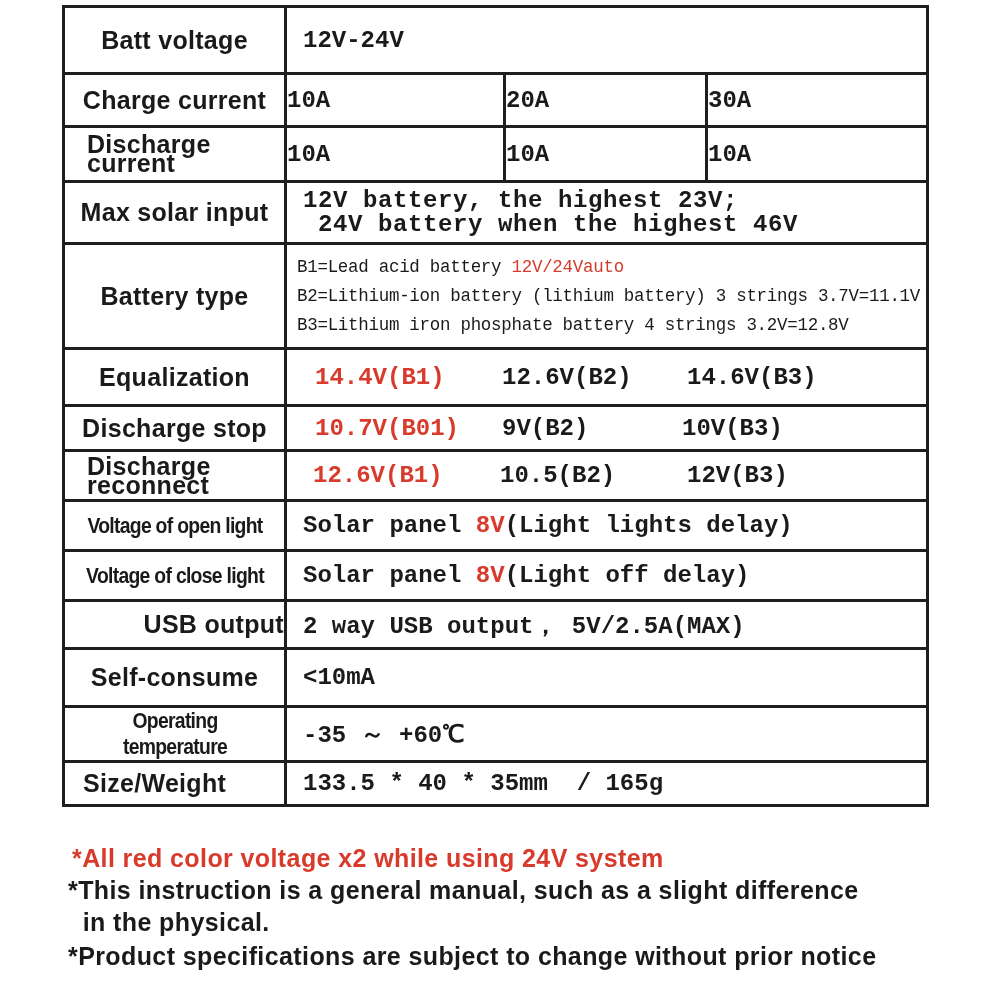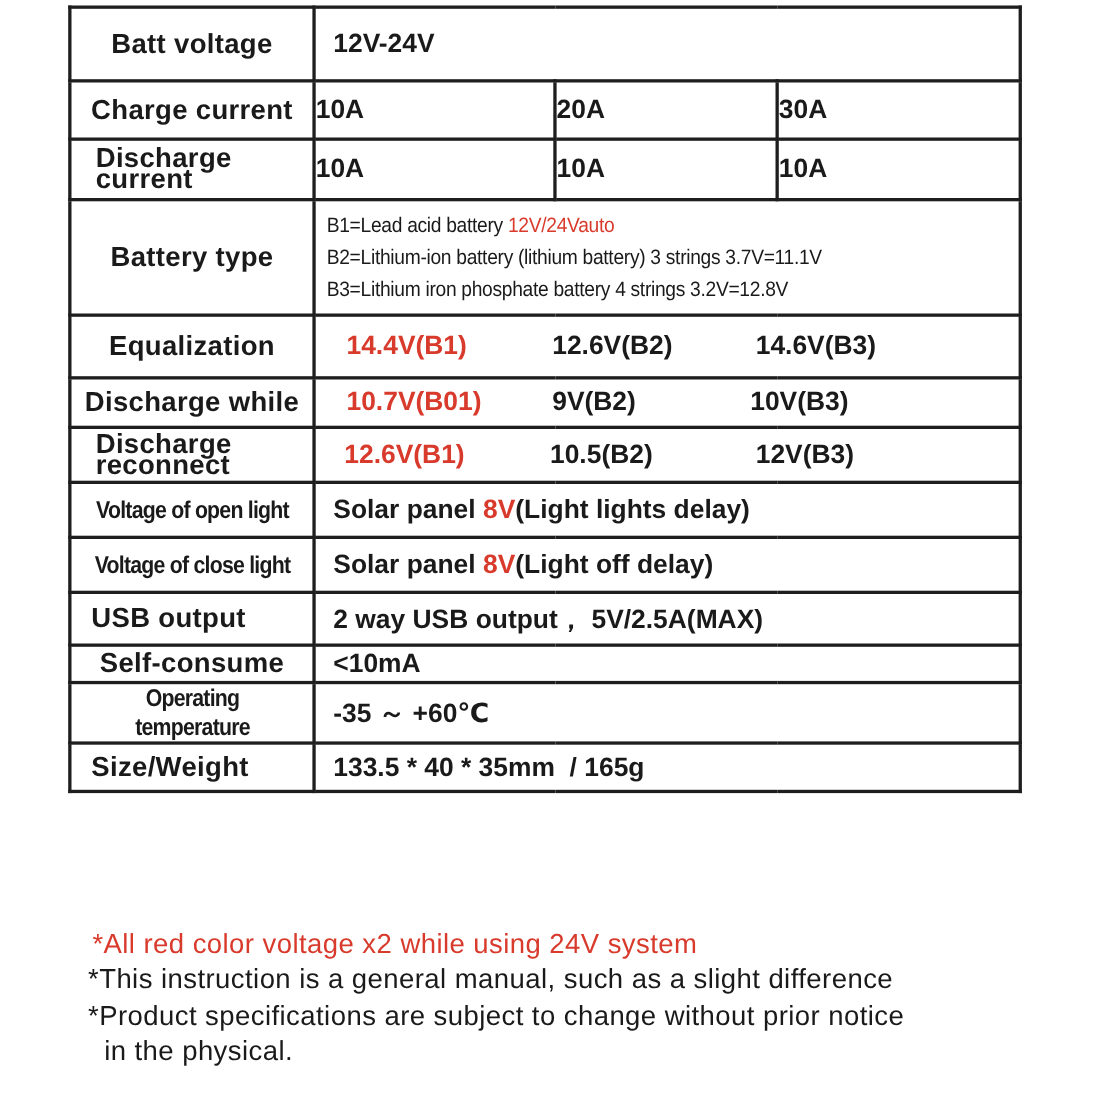--- a/index.html
+++ b/index.html
@@ -4,29 +4,29 @@
 <style>
   html, body { margin:0; padding:0; background:#ffffff; }
   body { width:1000px; height:1000px; position:relative; overflow:hidden;
          font-family:"Liberation Sans", "DejaVu Sans", sans-serif; color:#1a1a1a; }
   .spec-table { position:absolute; left:62px; top:5px; width:864px;
                 border-collapse:collapse; table-layout:fixed; }
   .spec-table td { border:3px solid #1e1e1e; padding:0; font-weight:bold; vertical-align:middle; }
   .label { width:219px; text-align:center; font-size:25px; letter-spacing:0.3px; }
   .label.narrow { font-size:22px; letter-spacing:-0.8px; transform:scaleX(0.88); }
   .label.stack { font-size:25px; line-height:19px; text-align:left; padding-left:22px !important; }
-  .val { font-size:24px; padding-left:16px !important; text-align:left; }
+  .val { font-size:24px; padding-left:16px !important; text-align:left;font-family:Liberation Mono, monospace; }
   .val.center { text-align:left; padding-left:0 !important; }
   .val.solar { font-size:24px; line-height:24px; font-weight:bold; letter-spacing:0.6px; }
   .val.types { font-size:19px; font-weight:normal; line-height:29px; letter-spacing:-0.3px; padding-left:10px !important; }
   .val.types div { transform:scaleX(0.92); transform-origin:left; white-space:nowrap; }
   .red { color:#d83a2c; }
   .triple { display:flex; }
   .triple span { display:inline-block; }
-  .notes { position:absolute; left:80px; top:842px; font-weight:normal; font-size:25px; line-height:32px; letter-spacing:0.4px; }
+  .notes { position:absolute; left:68px; top:842px; font-weight:bold; font-size:25px; line-height:32px; letter-spacing:0.4px; }
   .notes .n1 { color:#d83a2c; padding-left:4px; }
 </style>
 </head>
 <body>
 
 <table class="spec-table">
   <colgroup>
       <col style="width:222px">
       <col style="width:219px">
       <col style="width:202px">
@@ -45,40 +45,47 @@
   </tr>
   <tr style="height:55px">
     <td class="label stack">
       <div>Discharge</div>
       <div>current</div>
     </td>
     <td class="val center">10A</td>
     <td class="val center">10A</td>
     <td class="val center">10A</td>
   </tr>
+  <tr style="height:62px">
+    <td class="label">Max solar input</td>
+    <td class="val solar" colspan="3" style="padding-left:12px">
+      <div>12V battery, the highest 23V;</div>
+      <div style="white-space:pre"> 24V battery when the highest 46V</div>
+    </td>
+  </tr>
   <tr style="height:105px">
     <td class="label">Battery type</td>
     <td class="val types" colspan="3">
       <div><span>B1=Lead acid battery </span><span class="red">12V/24Vauto</span></div>
       <div>B2=Lithium-ion battery (lithium battery) 3 strings 3.7V=11.1V</div>
       <div>B3=Lithium iron phosphate battery 4 strings 3.2V=12.8V</div>
     </td>
   </tr>
   <tr style="height:57px">
     <td class="label">Equalization</td>
     <td class="val" colspan="3">
       <div class="triple">
         <span class="red" style="width:187px;padding-left:12px">14.4V(B1)</span>
         <span style="width:185px">12.6V(B2)</span>
         <span>14.6V(B3)</span>
       </div>
     </td>
   </tr>
   <tr style="height:45px">
-    <td class="label">Discharge while</td>
+    <td class="label">Discharge stop</td>
     <td class="val" colspan="3">
       <div class="triple">
         <span class="red" style="width:187px;padding-left:12px">10.7V(B01)</span>
         <span style="width:180px">9V(B2)</span>
         <span>10V(B3)</span>
       </div>
     </td>
   </tr>
   <tr style="height:50px">
     <td class="label stack">
@@ -95,36 +102,36 @@
   </tr>
   <tr style="height:50px">
     <td class="label narrow">Voltage of open light</td>
     <td class="val" colspan="3" style="padding-left:20px"><span>Solar panel </span><span class="red">8V</span><span>(Light lights delay)</span></td>
   </tr>
   <tr style="height:50px">
     <td class="label narrow">Voltage of close light</td>
     <td class="val" colspan="3" style="padding-left:18px"><span>Solar panel </span><span class="red">8V</span><span>(Light off delay)</span></td>
   </tr>
   <tr style="height:48px">
-    <td class="label" style="text-align:left;padding-left:18px">USB output</td>
+    <td class="label" style="text-align:right;padding-left:18px">USB output</td>
     <td class="val" colspan="3" style="padding-left:24px">2 way USB output， 5V/2.5A(MAX)</td>
   </tr>
-  <tr style="height:34px">
+  <tr style="height:58px">
     <td class="label">Self-consume</td>
     <td class="val" colspan="3" style="padding-left:22px">&lt;10mA</td>
   </tr>
   <tr style="height:46px">
     <td class="label narrow">Operating temperature</td>
     <td class="val" colspan="3" style="padding-left:24px">-35 ～ +60℃</td>
   </tr>
   <tr style="height:44px">
     <td class="label" style="text-align:left;padding-left:18px">Size/Weight</td>
     <td class="val" colspan="3" style="padding-left:24px;white-space:pre">133.5 * 40 * 35mm  / 165g</td>
   </tr>
 </tbody>
   </table>
 
 <div class="notes">
   <div class="n1">*All red color voltage x2 while using 24V system</div>
   <div>*This instruction is a general manual, such as a slight difference</div>
+  <div style="white-space:pre">  in the physical.</div>
   <div style="margin-top:2px">*Product specifications are subject to change without prior notice</div>
-  <div style="white-space:pre">  in the physical.</div>
 </div>
 
 </body></html>

